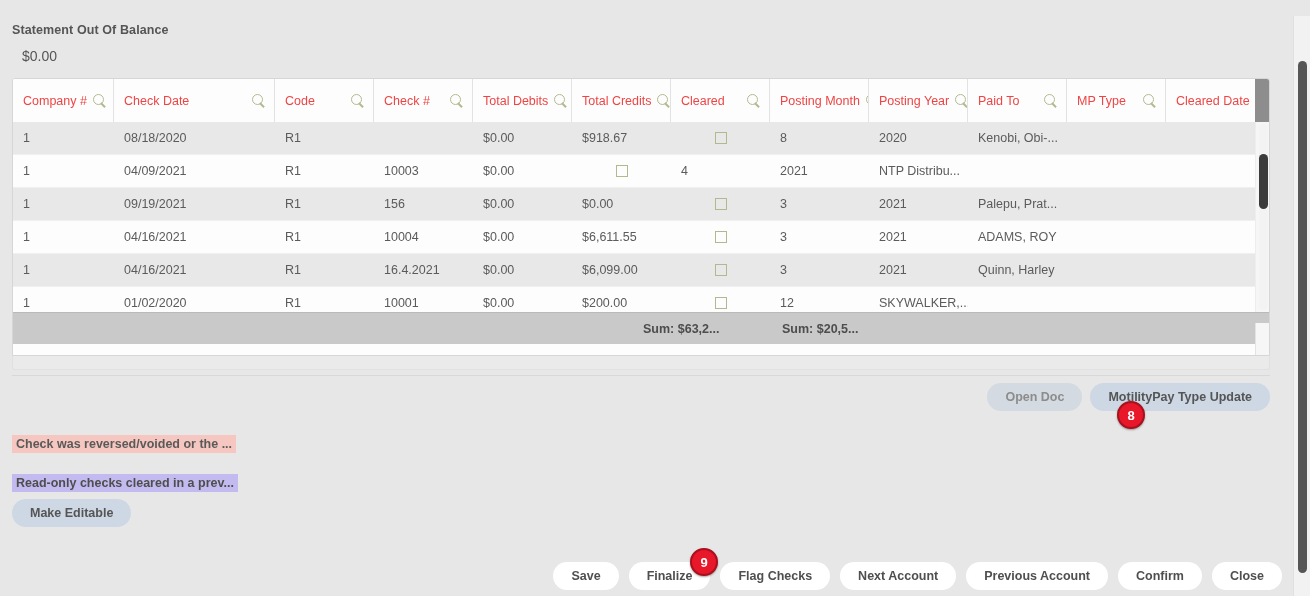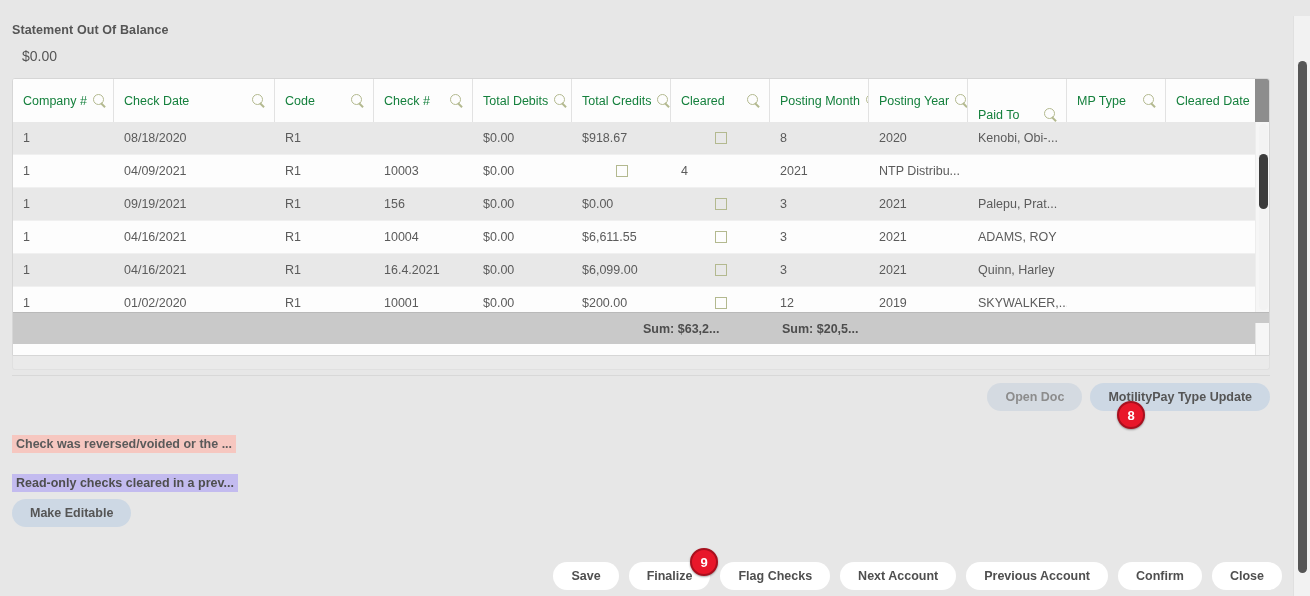--- a/index.html
+++ b/index.html
@@ -57,21 +57,21 @@
     border-bottom: 1px solid #dcdcdc;
   }
   .hcell {
     position: relative;
     display: flex;
     align-items: center;
     height: 43px;
     padding: 0 8px 0 10px;
     border-right: 1px solid #e2e2e2;
     font-size: 12.5px;
-    color: #15803d;
+    color: #ef4444;
     white-space: nowrap;
     background: #fdfdfd;
     overflow: hidden;
   }
   .hcell:last-child { border-right: none; }
   .hcell .lbl { flex: 0 0 auto; }
   .hcell .spacer { flex: 1 1 auto; min-width: 6px; }
   .mag {
     flex: 0 0 auto;
     width: 14px; height: 14px;
@@ -362,21 +362,21 @@
         <div class="hcell" style="width: 99px; flex: 0 0 99px;">
           <span class="lbl">Posting Month</span>
           <span class="spacer"></span>
           <span class="mag"></span>
         </div>
         <div class="hcell" style="width: 99px; flex: 0 0 99px;">
           <span class="lbl">Posting Year</span>
           <span class="spacer"></span>
           <span class="mag"></span>
         </div>
-        <div class="hcell" style="width: 99px; flex: 0 0 99px; align-items: flex-end;">
+        <div class="hcell" style="width: 99px; flex: 0 0 99px;">
           <span class="lbl">Paid To</span>
           <span class="spacer"></span>
           <span class="mag"></span>
         </div>
         <div class="hcell" style="width: 99px; flex: 0 0 99px;">
           <span class="lbl">MP Type</span>
           <span class="spacer"></span>
           <span class="mag"></span>
         </div>
         <div class="hcell" style="width: 91px; flex: 0 0 91px;">
@@ -470,21 +470,20 @@
           <div class="gcell" style="width: 101px; flex: 0 0 101px;">1</div>
           <div class="gcell" style="width: 161px; flex: 0 0 161px;">01/02/2020</div>
           <div class="gcell" style="width: 99px; flex: 0 0 99px;">R1</div>
           <div class="gcell" style="width: 99px; flex: 0 0 99px;">10001</div>
           <div class="gcell" style="width: 99px; flex: 0 0 99px;">$0.00</div>
           <div class="gcell" style="width: 99px; flex: 0 0 99px;">$200.00</div>
           <div class="gcell center" style="width: 99px; flex: 0 0 99px;">
             <span class="chkbox"></span>
           </div>
           <div class="gcell" style="width: 99px; flex: 0 0 99px;">12</div>
-          <div class="gcell" style="width: 99px; flex: 0 0 99px;">2019</div>
           <div class="gcell" style="width: 99px; flex: 0 0 99px;">SKYWALKER,...</div>
           <div class="gcell" style="width: 99px; flex: 0 0 99px;"></div>
           <div class="gcell" style="width: 91px; flex: 0 0 91px;"></div>
         </div>
       </div>
 
     <div class="grid-foot" id="grid-foot">
         <div class="fcell" style="width: 101px; flex: 0 0 101px;"></div>
         <div class="fcell" style="width: 161px; flex: 0 0 161px;"></div>
         <div class="fcell" style="width: 99px; flex: 0 0 99px;"></div>

